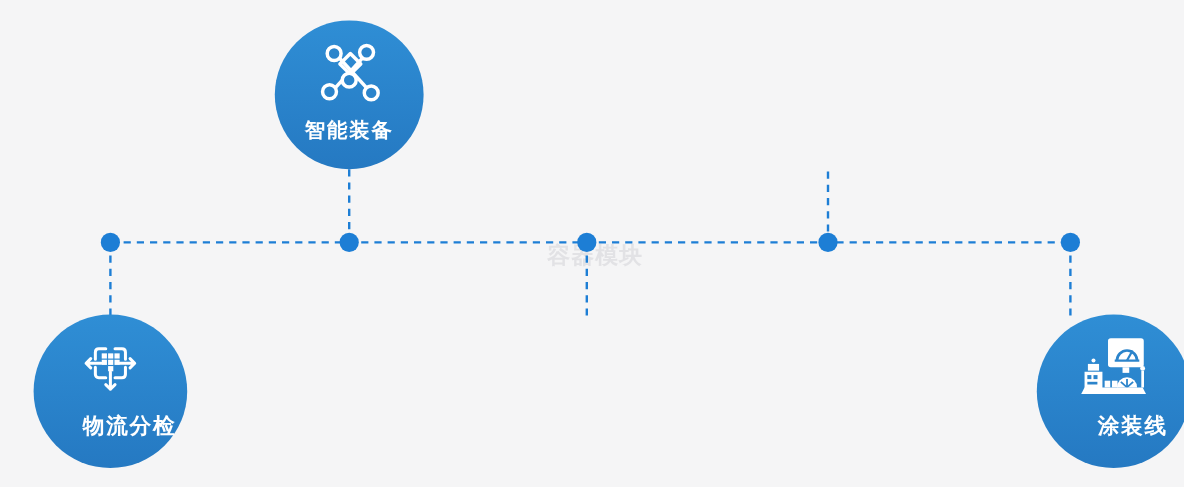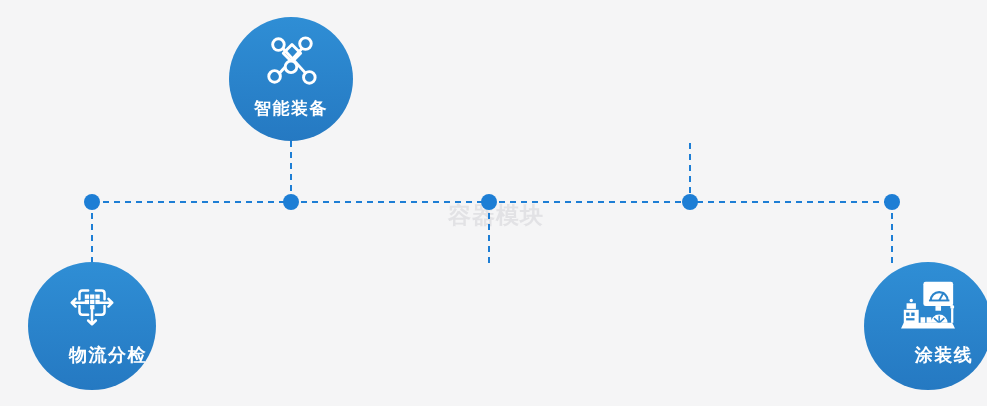--- a/index.html
+++ b/index.html
@@ -12,21 +12,21 @@
     background: #f5f5f6;
     overflow: hidden;
   }
 
   
   .watermark {
     position: absolute;
     left: 446px;
     top: 200px;
     width: 100px;
-    font-size: 23px;
+    font-size: 19px;
     font-weight: bold;
     letter-spacing: 1px;
     color: #e2e2e5;
     z-index: 1;
     user-select: none;
     text-align: center;
     white-space: nowrap;
   }
 
   

